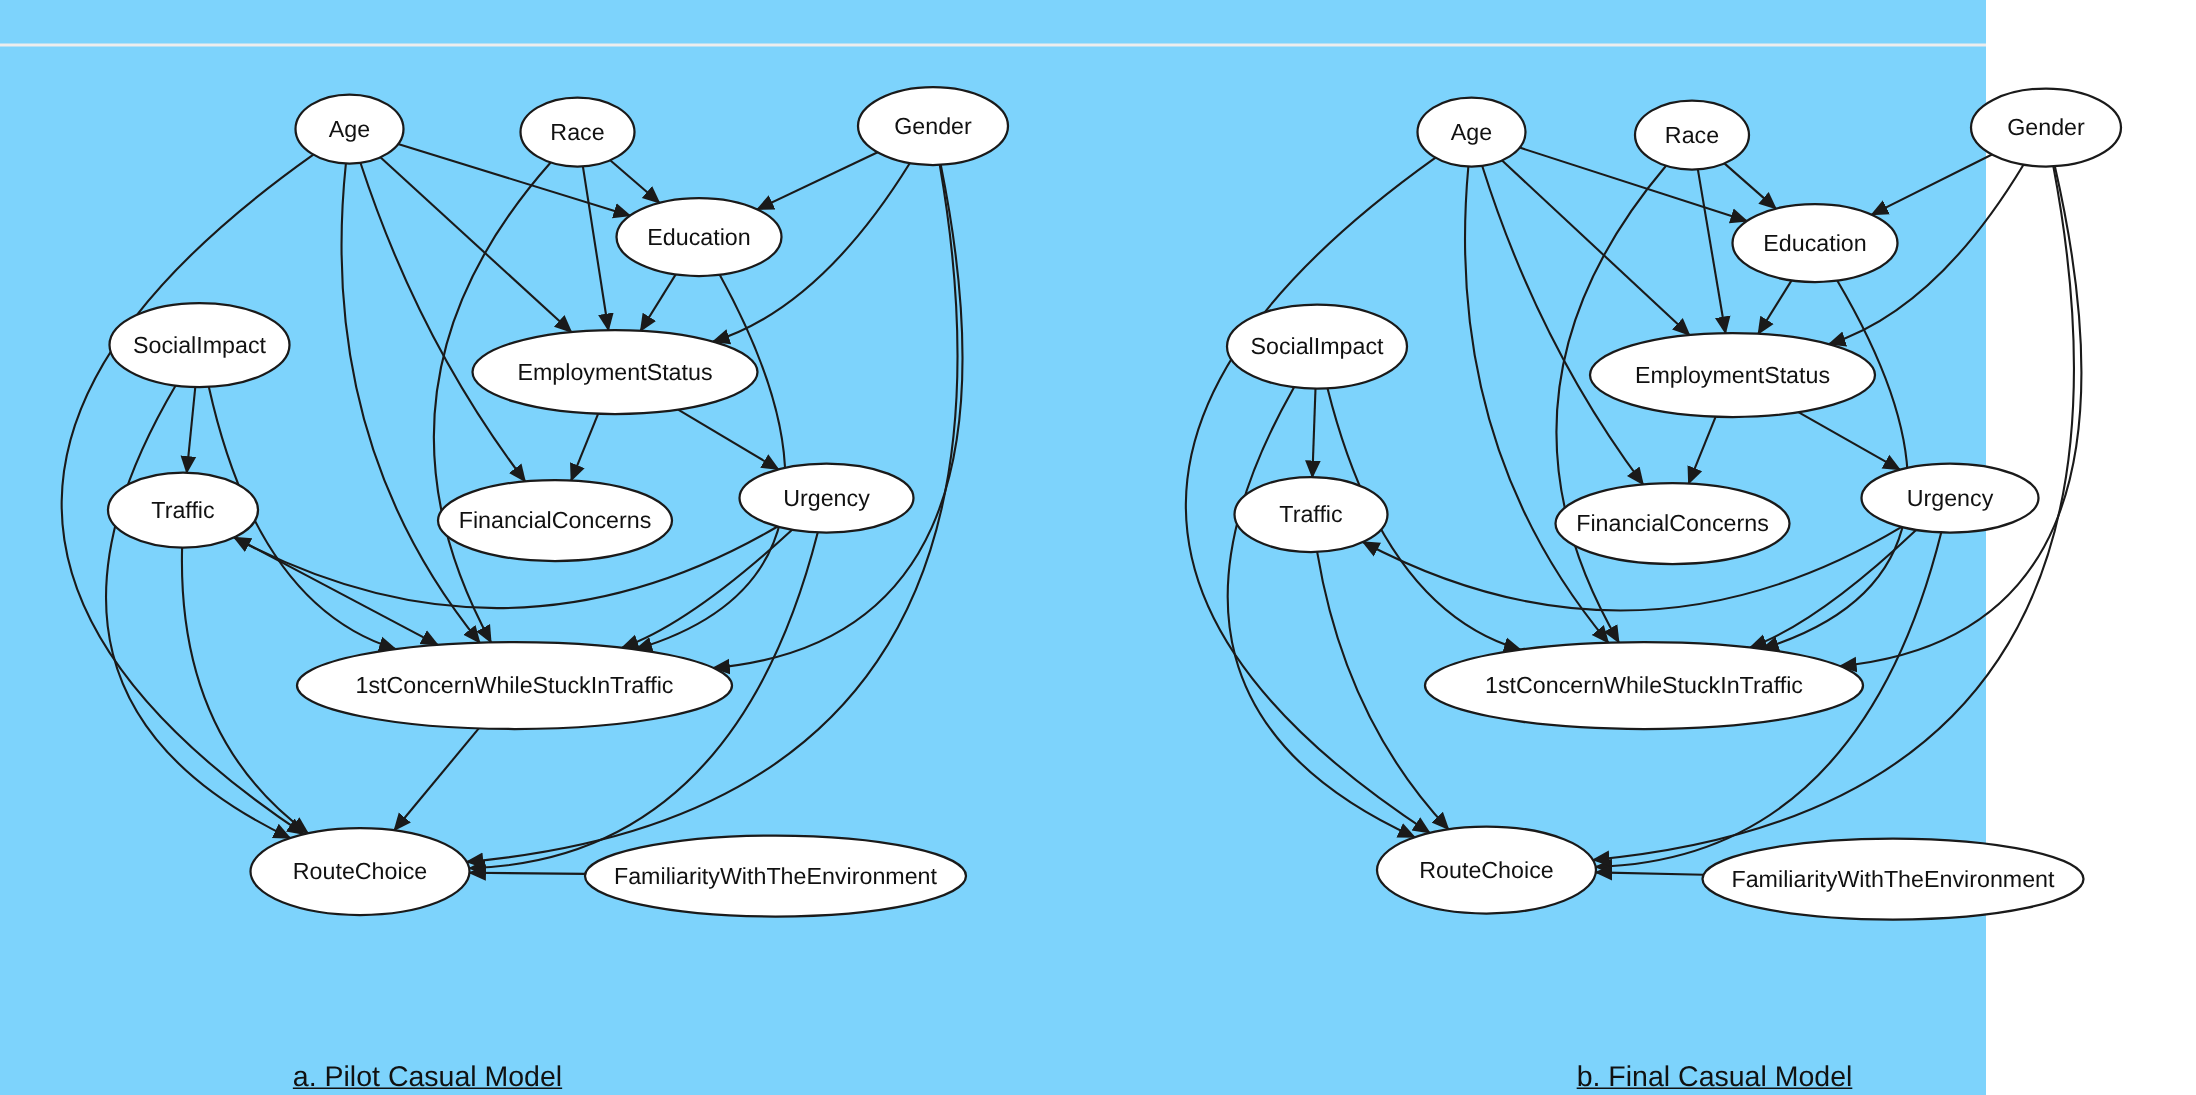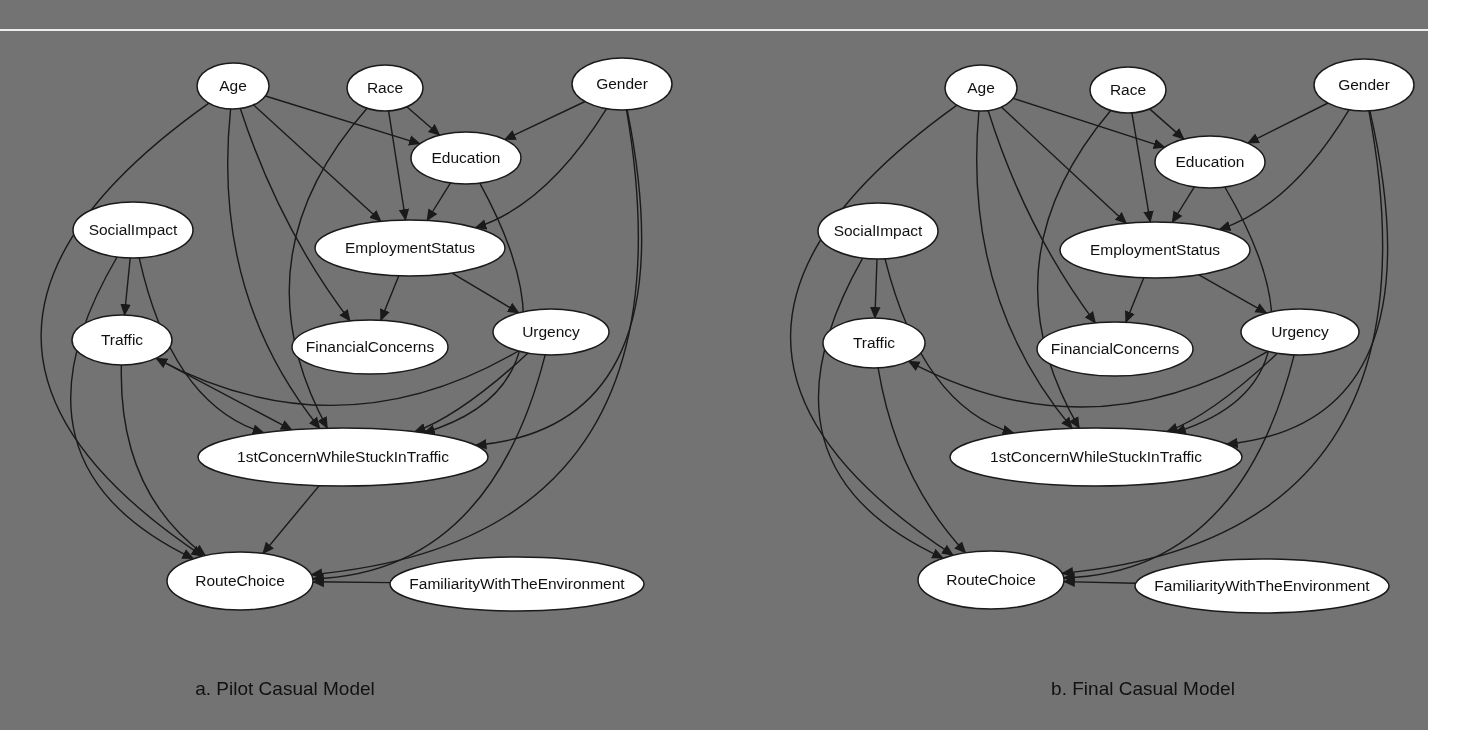--- a/index.html
+++ b/index.html
@@ -4,41 +4,42 @@
 <style>
   html, body {
     margin: 0; padding: 0;
     background: #ffffff;
     font-family: "Liberation Sans", sans-serif;
     width: 1464px; height: 730px;
     overflow: hidden;
   }
   .stage {
     position: relative;
-    width: 1428px; height: 730px;
-    background: #737373;
+    width: 1324px; height: 730px;
+    background: #7dd3fc;
   }
   .top-divider {
     position: absolute;
     left: 0; top: 29px;
     width: 100%; height: 2px;
     background: #ededed;
   }
   svg.diagram-canvas {
     position: absolute;
     left: 0; top: 0;
     width: 1464px; height: 730px;
   }
   .caption {
     position: absolute;
-    top: 678px;
+    top: 708px;
     transform: translateX(-50%);
     font-size: 19px;
     color: #111111;
     white-space: nowrap;
+    text-decoration: underline;
   }
   .caption-a { left: 285px; }
   .caption-b { left: 1133px; margin-left: 10px; }
   .node-label {
     font-size: 15.5px;
     fill: #111111;
   }
 </style>
 </head>
 <body>

